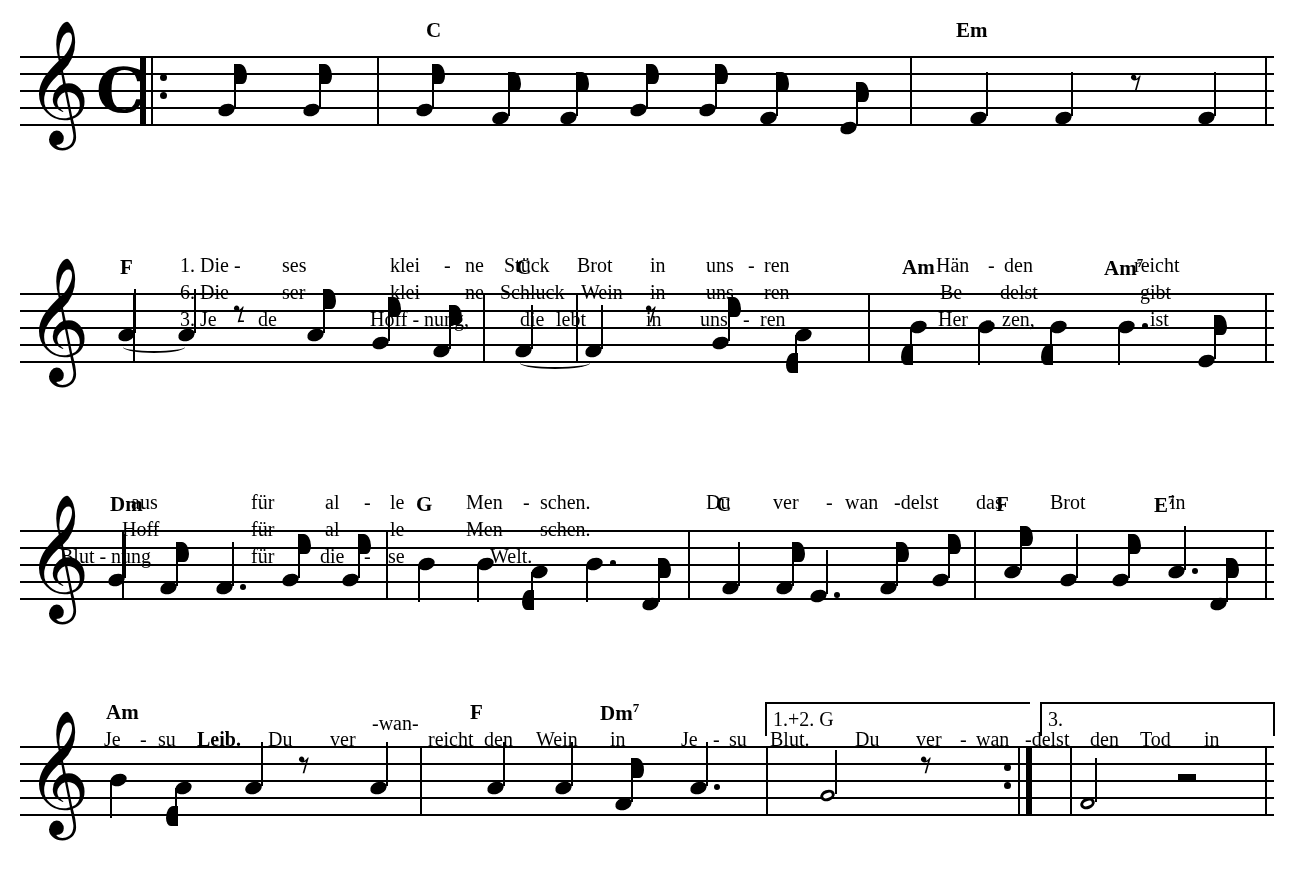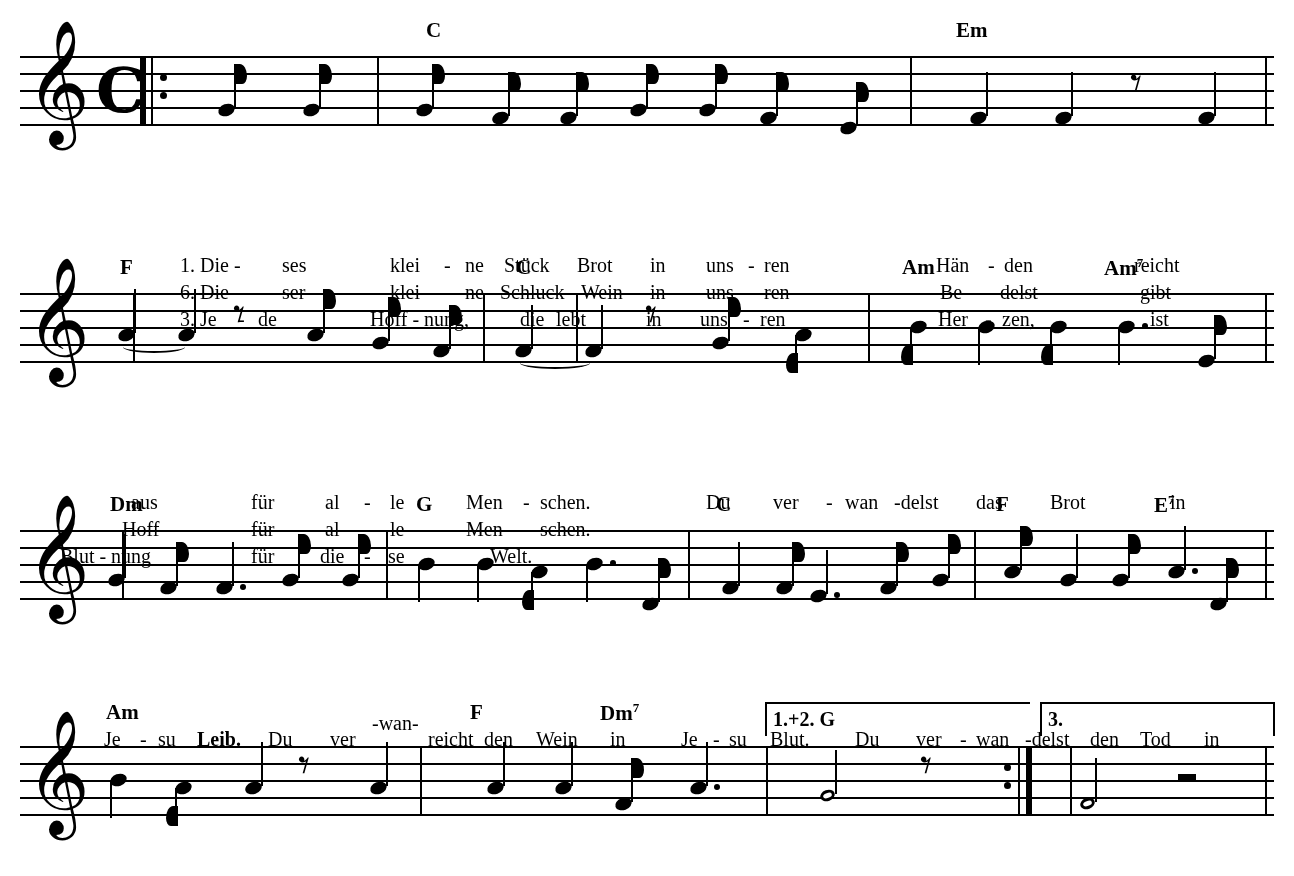--- a/index.html
+++ b/index.html
@@ -161,21 +161,21 @@
     box-sizing: border-box;
   }
   .volta.closed {
     border-right: 2px solid #000;
   }
   .volta-label {
     position: absolute;
     left: 6px;
     top: 4px;
     font-size: 20px;
-    font-weight: bold;
+    font-weight: normal;
     white-space: nowrap;
   }
   
   .lyrics {
     position: relative;
     margin: 6px 0 0 0;
     height: 0;
   }
   .lyric {
     position: absolute;

